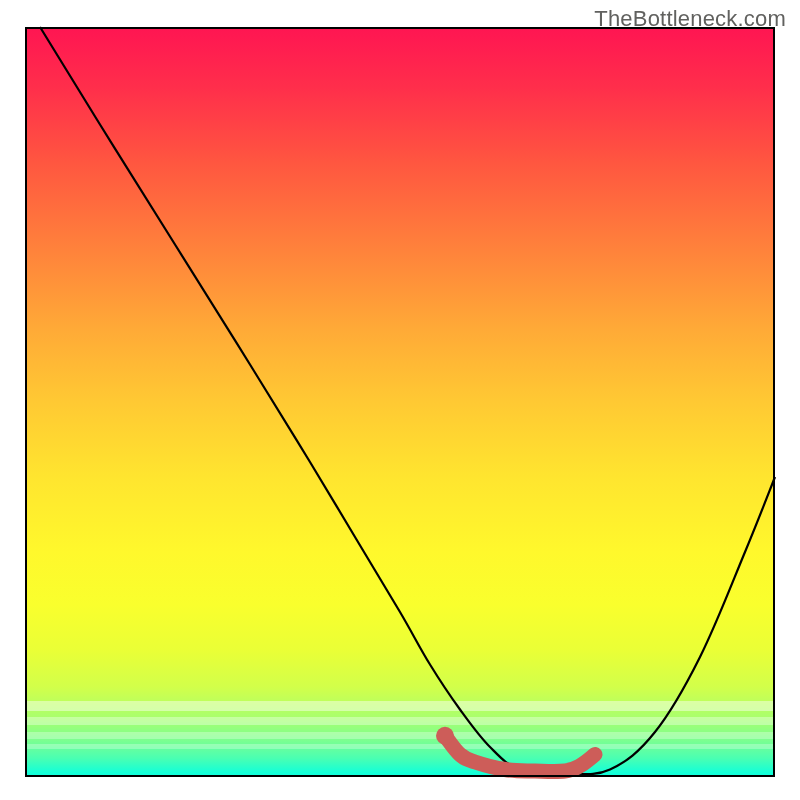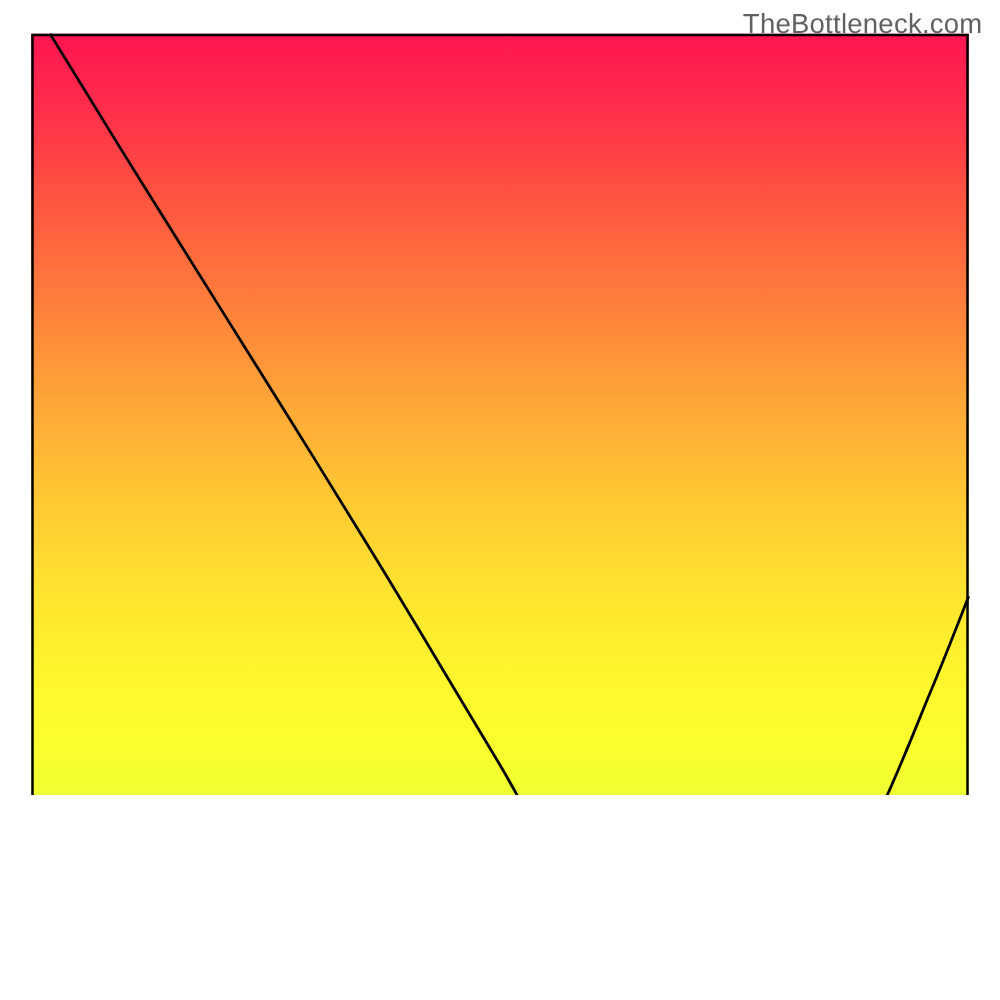--- a/index.html
+++ b/index.html
@@ -4,21 +4,21 @@
 <style>
   body {
     margin: 0;
     padding: 0;
     background: #ffffff;
     font-family: Arial, Helvetica, sans-serif;
   }
   .container {
     position: relative;
     width: 800px;
-    height: 636px;
+    height: 800px;
     margin: 0;
   }
   .watermark {
     position: absolute;
     top: 6px;
     right: 14px;
     color: #61615f;
     font-size: 22px;
     font-weight: 400;
     z-index: 10;

